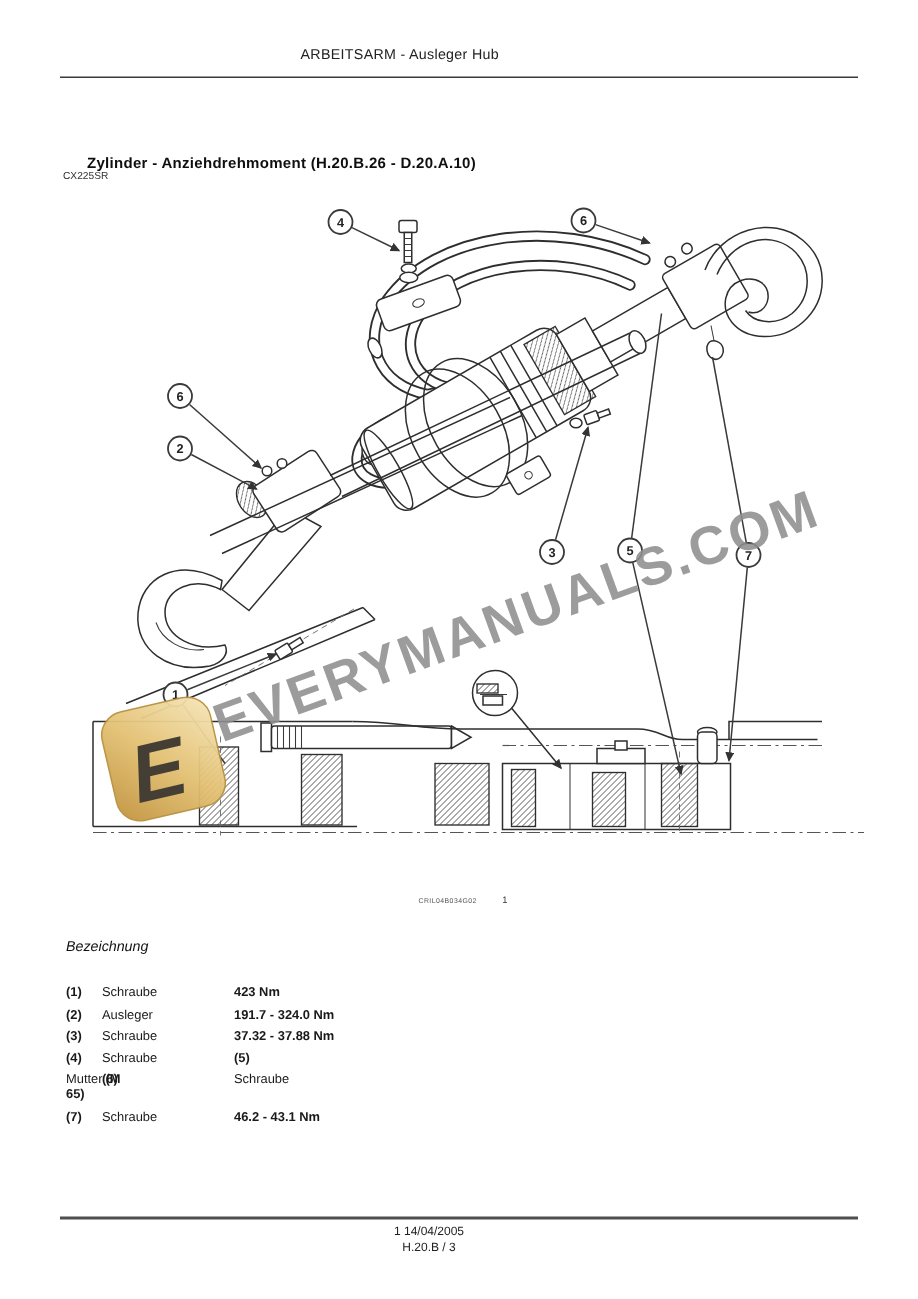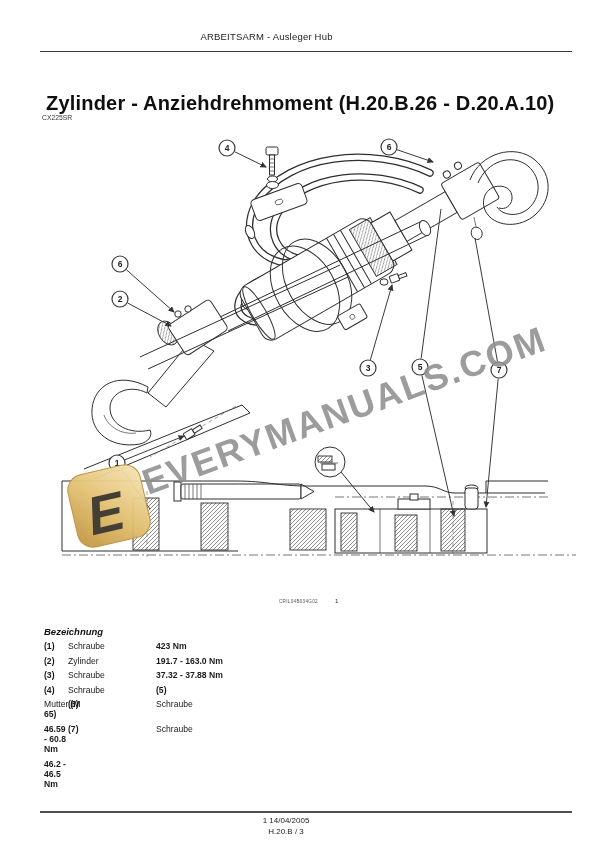--- a/index.html
+++ b/index.html
@@ -6,32 +6,32 @@
   .page{
     position:relative;width:612px;height:866px;background:#ffffff;overflow:hidden;
     font-family:"Liberation Sans", sans-serif;color:#1a1a1a;
   }
   .running-header{
     position:absolute;top:31px;left:0;width:533px;text-align:center;
     font-size:9.5px;color:#222;letter-spacing:.2px;
   }
   .header-rule{position:absolute;top:51px;left:40px;right:40px;border-top:1.6px solid #3a3a3a;}
   .page-title{
-    position:absolute;top:88px;left:42px;font-size:20px;font-weight:bold;color:#0f0f0f;
-    letter-spacing:.2px;margin:4px;
+    position:absolute;top:88px;left:42px;font-size:10px;font-weight:bold;color:#0f0f0f;
+    letter-spacing:.2px;margin:16px;
   }
   .model-code{position:absolute;top:114px;left:42px;font-size:6.8px;color:#333;}
   .figure-wrap{position:absolute;top:135px;left:0;width:612px;height:470px;}
   .figure-caption{
     position:absolute;top:597px;left:279px;display:flex;align-items:baseline;
   }
   .figure-caption .cap-id{font-size:4.6px;color:#555;letter-spacing:.3px;}
   .figure-caption .cap-num{font-size:6.2px;color:#333;margin-left:17px;}
   .legend{position:absolute;top:626px;left:44px;width:380px;}
-  .legend-title{font-size:9.5px;font-weight:bold;font-style:italic;color:#111;margin-bottom:4px;}
+  .legend-title{font-size:9.5px;font-weight:normal;font-style:italic;color:#111;margin-bottom:19px;}
   .legend-grid{display:grid;grid-template-columns:24px 88px auto;row-gap:4.6px;font-size:8.6px;}
   .legend-grid .num{font-weight:bold;}
   .legend-grid .torque{font-weight:bold;}
   .legend-grid .name-bold{font-weight:bold;}
   .footer-rule{position:absolute;top:811px;left:40px;right:40px;border-top:2.2px solid #4f4f4f;}
   .footer-line{position:absolute;left:0;width:572px;text-align:center;font-size:8px;color:#222;}
   .footer-line.l1{top:816px;}
   .footer-line.l2{top:827px;}
   
   svg .ln{stroke:#2e2e2e;stroke-width:1;fill:none;}
@@ -234,40 +234,39 @@
   </div>
 
   <div class="legend">
     <div class="legend-title">Bezeichnung</div>
     <div class="legend-grid">
   <div class="num">(1)</div>
   <div class="name"><span>Schraube</span><span class="name-bold" style="margin-left:3px;"></span></div>
   <div class="torque">423 Nm</div>
 
   <div class="num">(2)</div>
-  <div class="name"><span>Zylinder</span><span class="name-bold" style="margin-left:3px;"></span></div>
-  <div class="torque">191.7 - 163.0 Nm</div>
+  <div class="name"><span>Ausleger</span><span class="name-bold" style="margin-left:3px;"></span></div>
+  <div class="torque">191.7 - 324.0 Nm</div>
 
   <div class="num">(3)</div>
   <div class="name"><span>Schraube</span><span class="name-bold" style="margin-left:3px;"></span></div>
   <div class="torque">37.32 - 37.88 Nm</div>
 
   <div class="num">(4)</div>
   <div class="name"><span>Schraube</span><span class="name-bold" style="margin-left:3px;"></span></div>
 
   <div class="num">(5)</div>
   <div class="name"><span>Mutter</span><span class="name-bold" style="margin-left:2px;text-align:right;">(M 65)</span></div>
 
   <div class="num">(6)</div>
   <div class="name"><span>Schraube</span><span class="name-bold" style="margin-left:3px;"></span></div>
-  <div class="torque">46.59 - 60.8 Nm</div>
 
   <div class="num">(7)</div>
   <div class="name"><span>Schraube</span><span class="name-bold" style="margin-left:3px;"></span></div>
-  <div class="torque">46.2 - 46.5 Nm</div>
+  <div class="torque">46.2 - 43.1 Nm</div>
 </div>
   </div>
 
   <div class="footer-rule"></div>
   <div class="footer-line l1">1 14/04/2005</div>
   <div class="footer-line l2">H.20.B / 3</div>
 
 </div>
 
 </body></html>

